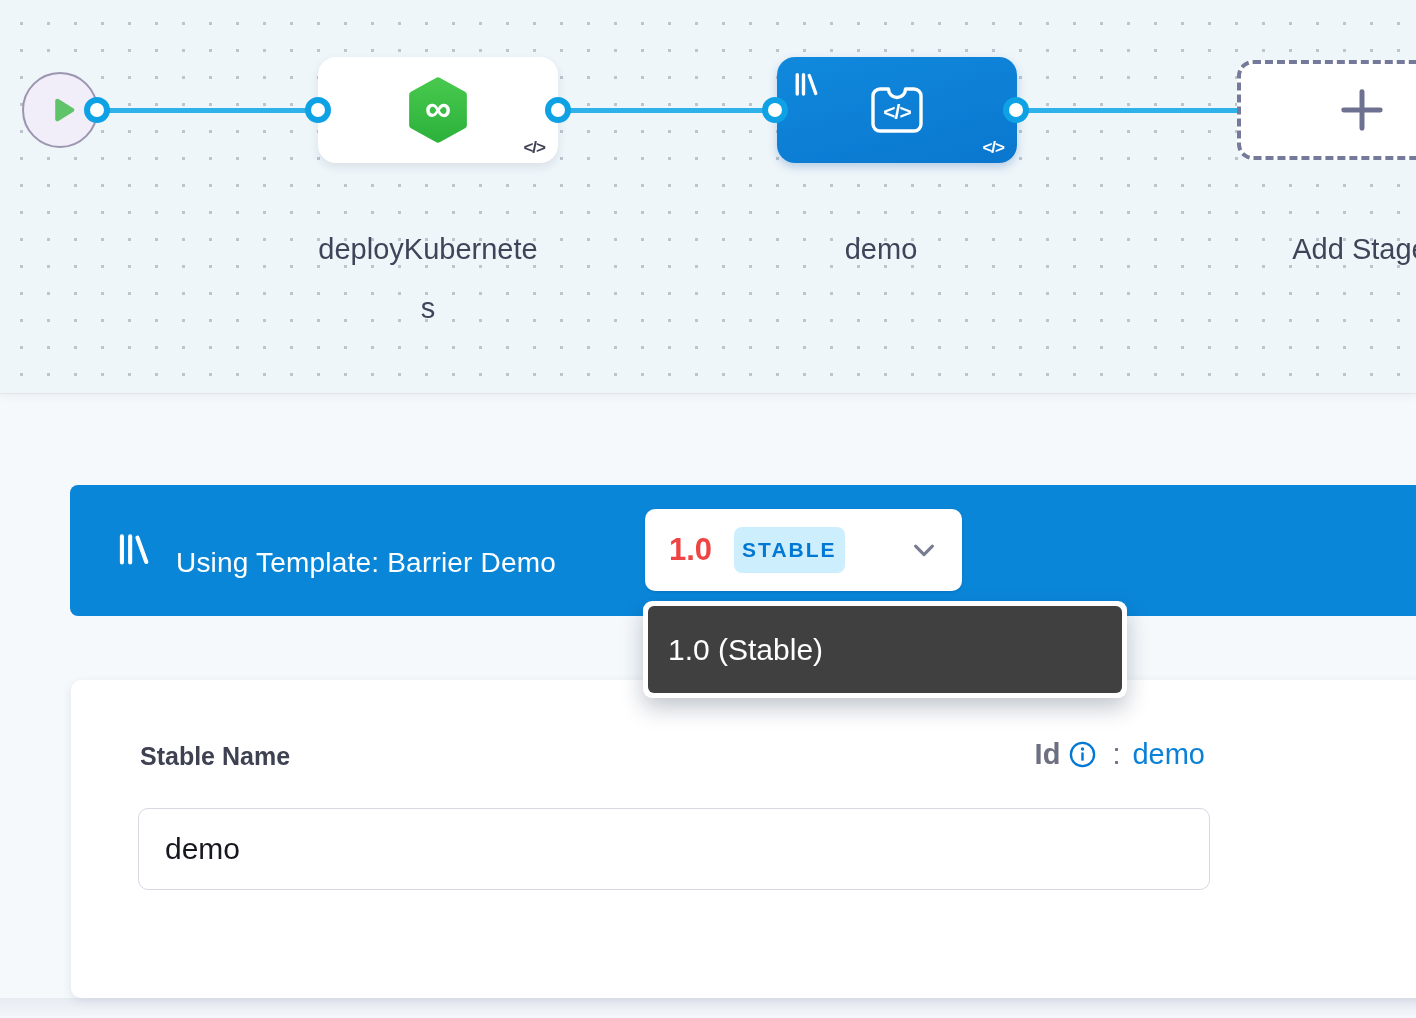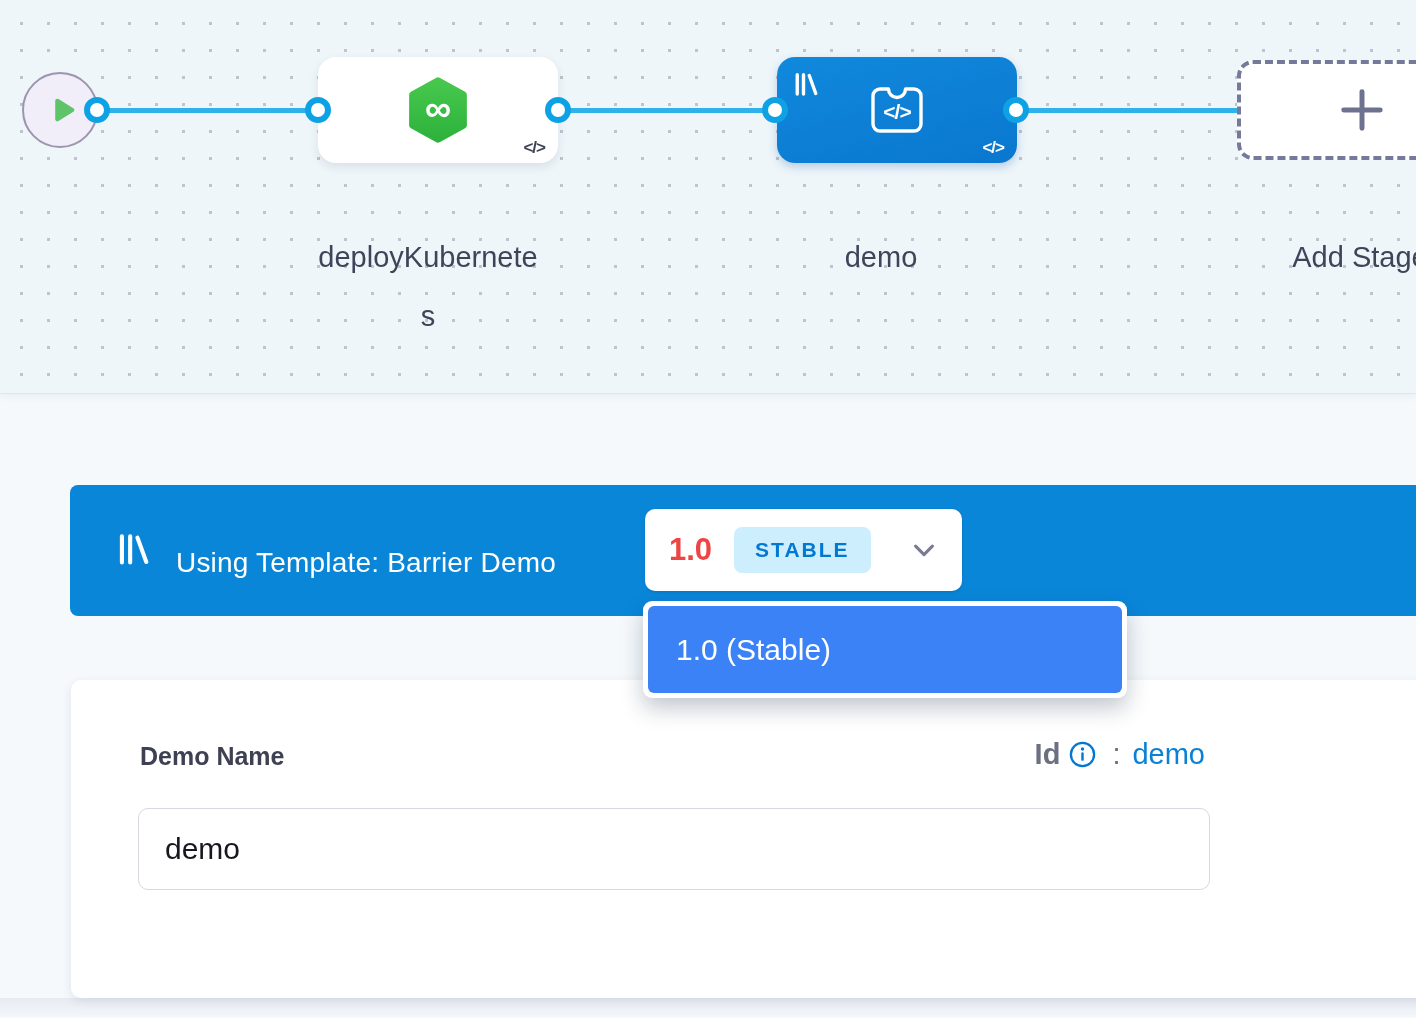--- a/index.html
+++ b/index.html
@@ -35,21 +35,21 @@
     letter-spacing:-1px; }
   .code-badge.dark { color:#3e4254; }
   .code-badge.light { color:#fff; }
   .tpl-badge { position:absolute; left:14px; top:12px; }
   #node-add {
     position:absolute; left:1237px; top:60px; width:250px; height:100px; border-radius:16px;
     background:#fff; border:4px dashed #757a9a; z-index:2;
     display:flex; align-items:center; justify-content:center;
   }
   .node-label {
-    position:absolute; top:228px; text-align:center; color:#3f4459;
+    position:absolute; top:220px; text-align:center; color:#3f4459;
     font-size:29px; line-height:59px; font-weight:500; z-index:2;
   }
   #label-deploy { left:317px; width:222px; word-break:break-all; }
   #label-demo  { left:781px; width:200px; }
   #label-add   { left:1235px; width:250px; }
   
   #template-banner {
     position:absolute; left:70px; top:485px; width:1360px; height:131px;
     background:#0a86d9; border-radius:8px; z-index:2;
     display:flex; align-items:center; color:#fff;
@@ -58,32 +58,32 @@
   #banner-text { margin-left:24px; font-size:28px; font-weight:500; letter-spacing:.2px;margin-top:24px; }
   #version-button {
     position:absolute; left:575px; top:24px; width:317px; height:82px; background:#fff;
     border:none; border-radius:10px; cursor:pointer; z-index:3;
     display:flex; align-items:center; padding:0 24px; gap:22px;
     box-shadow:0 1px 3px rgba(0,40,80,.18);
   }
   #version-number { font-size:31px; font-weight:600; color:#ef4444; }
   #stable-badge {
     background:#cdeefd; color:#0278d5; font-size:21px; font-weight:700;
-    letter-spacing:2px; padding:11px 21px; border-radius:8px;
+    letter-spacing:2px; padding:11px 8px; border-radius:8px;
   }
   #version-chevron { margin-left:auto; }
   
   #version-dropdown {
     position:absolute; left:643px; top:601px; width:484px; height:97px;
     background:#fff; border-radius:9px; padding:5px; z-index:6;
     box-shadow:0 10px 22px rgba(10,30,60,.25);
   }
   #version-option {
-    width:100%; height:100%; background:#3b82f6; border-radius:6px; cursor:pointer;
-    display:flex; align-items:center; padding-left:28px;
+    width:100%; height:100%; background:#404040; border-radius:6px; cursor:pointer;
+    display:flex; align-items:center; padding-left:20px;
     color:#fff; font-size:30px; font-weight:500;
   }
   
   #stage-card {
     position:absolute; left:71px; top:680px; width:1360px; height:318px;
     background:#fff; border-radius:10px; z-index:1;
     box-shadow:0 3px 10px rgba(40,50,80,.10);
   }
   #stage-name-label { position:absolute; left:69px; top:62px; font-size:25px; font-weight:700; color:#3e4152; }
   #id-row {
@@ -190,21 +190,21 @@
           </svg>
       </span>
     </button>
   </div>
 
   <div id="version-dropdown">
     <div id="version-option">1.0 (Stable)</div>
   </div>
 
   <div id="stage-card">
-    <div id="stage-name-label">Demo Name</div>
+    <div id="stage-name-label">Stable Name</div>
     <div id="id-row">
       <span id="id-label">Id</span>
       <span id="info-icon">
         <svg width="27" height="27" viewBox="0 0 20 20">
           <circle cx="10" cy="10" r="8.6" fill="none" stroke="#0278d5" stroke-width="1.7"></circle>
           <circle cx="10" cy="5.9" r="1.25" fill="#0278d5"></circle>
           <rect x="9.1" y="8.3" width="1.8" height="6.4" rx="0.9" fill="#0278d5"></rect>
         </svg>
       </span>
       <span id="id-colon">:</span>

